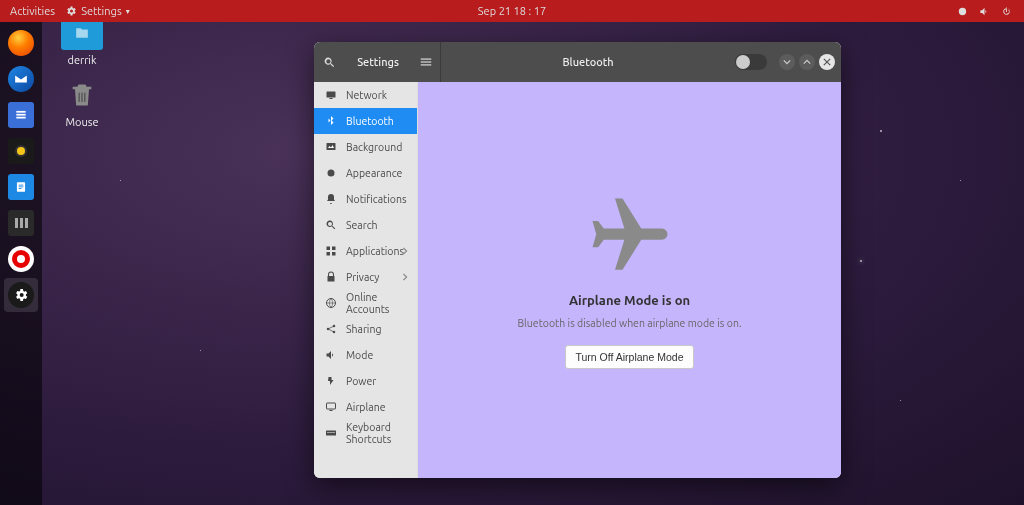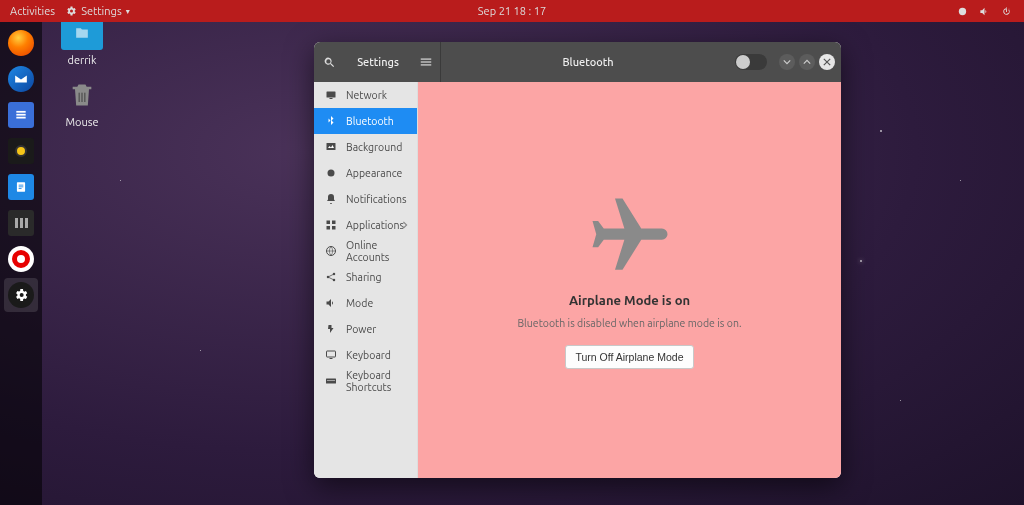--- a/index.html
+++ b/index.html
@@ -43,21 +43,21 @@
 
   .body { flex: 1; display: flex; min-height: 0; }
   .sidebar { width: 104px; border-right: 1px solid #ddd; background: #e5e5e5; overflow-y: auto; }
   .sidebar::-webkit-scrollbar { width: 6px; }
   .sidebar::-webkit-scrollbar-thumb { background: #c7c7c7; border-radius: 3px; }
   .nav-item { height: 26px; display: flex; align-items: center; padding-left: 10px; font-size: 10.5px; color: #4a4a4a; gap: 8px; cursor: default; position: relative; }
   .nav-item.selected { background: #1e8cf3; color: #fff; }
   .nav-item .nicon { width: 14px; height: 14px; display: flex; align-items: center; justify-content: center; flex-shrink: 0; }
   .nav-item .chev { position: absolute; right: 8px; }
 
-  .content { flex: 1; background: #fca5a5; display: flex; flex-direction: column; align-items: center; justify-content: center; color: #555; }
+  .content { flex: 1; background: #c4b5fd; display: flex; flex-direction: column; align-items: center; justify-content: center; color: #555; }
   .content .plane { width: 110px; height: 90px; margin-bottom: 12px; color: #8a8a8a; }
   .content h2 { font-size: 13px; font-weight: 600; color: #333; margin-bottom: 10px; }
   .content .sub { font-size: 10.5px; color: #666; margin-bottom: 16px; text-align: right; }
   .content .btn { font-size: 10.5px; padding: 5px 10px; background: #fdfdfd; border: 1px solid #c8c8c8; border-radius: 3px; color: #333; }
 
   
   .star { position: absolute; background: #fff; border-radius: 50%; opacity: 0.7; }
 </style>
 </head>
 <body>
@@ -259,34 +259,53 @@
         <span class="nicon">
             <svg viewBox="0 0 24 24" width="12" height="12" fill="#4a4a4a">
               <path d="M12 2a6 6 0 00-6 6v5l-2 3h16l-2-3V8a6 6 0 00-6-6zm0 20a2 2 0 002-2h-4a2 2 0 002 2z"></path>
             </svg>
           </span>
         <span>Notifications</span>
       </div>
       <div class="nav-item">
         <span class="nicon">
             <svg viewBox="0 0 24 24" width="12" height="12" fill="#4a4a4a">
+              <path d="M15.5 14h-.8l-.3-.3a6.5 6.5 0 10-.7.7l.3.3v.8l5 5 1.5-1.5-5-5zM10 14a4 4 0 110-8 4 4 0 010 8z"></path>
+            </svg>
+          </span>
+        <span>Search</span>
+      </div>
+      <div class="nav-item">
+        <span class="nicon">
+            <svg viewBox="0 0 24 24" width="12" height="12" fill="#4a4a4a">
               <rect x="3" y="3" width="7" height="7"></rect>
               <rect x="14" y="3" width="7" height="7"></rect>
               <rect x="3" y="14" width="7" height="7"></rect>
               <rect x="14" y="14" width="7" height="7"></rect>
             </svg>
           </span>
         <span>Applications</span>
         <span class="chev"><svg viewBox="0 0 10 10" width="8" height="8">
               <path d="M3 1l4 4-4 4" stroke="#888" stroke-width="1.5" fill="none"></path>
             </svg></span>
       </div>
       <div class="nav-item">
         <span class="nicon">
             <svg viewBox="0 0 24 24" width="12" height="12" fill="#4a4a4a">
+              <path d="M6 10V7a6 6 0 1112 0v3h1v11H5V10h1zm2 0h8V7a4 4 0 10-8 0v3z"></path>
+            </svg>
+          </span>
+        <span>Privacy</span>
+        <span class="chev"><svg viewBox="0 0 10 10" width="8" height="8">
+              <path d="M3 1l4 4-4 4" stroke="#888" stroke-width="1.5" fill="none"></path>
+            </svg></span>
+      </div>
+      <div class="nav-item">
+        <span class="nicon">
+            <svg viewBox="0 0 24 24" width="12" height="12" fill="#4a4a4a">
               <circle cx="12" cy="12" r="9" fill="none" stroke="#4a4a4a" stroke-width="2"></circle>
               <path d="M3 12h18M12 3a14 14 0 010 18M12 3a14 14 0 000 18" fill="none" stroke="#4a4a4a" stroke-width="1.2"></path>
             </svg>
           </span>
         <span>Online Accounts</span>
       </div>
       <div class="nav-item">
         <span class="nicon">
             <svg viewBox="0 0 24 24" width="12" height="12" fill="#4a4a4a">
               <circle cx="6" cy="12" r="2.5"></circle>
@@ -313,21 +332,21 @@
           </span>
         <span>Power</span>
       </div>
       <div class="nav-item">
         <span class="nicon">
             <svg viewBox="0 0 24 24" width="12" height="12" fill="#4a4a4a">
               <rect x="3" y="4" width="18" height="12" rx="1" fill="none" stroke="#4a4a4a" stroke-width="2"></rect>
               <rect x="9" y="18" width="6" height="2"></rect>
             </svg>
           </span>
-        <span>Keyboard</span>
+        <span>Airplane</span>
       </div>
       <div class="nav-item">
         <span class="nicon">
             <svg viewBox="0 0 24 24" width="12" height="12" fill="#4a4a4a">
               <rect x="2" y="7" width="20" height="10" rx="1"></rect>
               <rect x="5" y="10" width="2" height="2" fill="#fff"></rect>
               <rect x="9" y="10" width="2" height="2" fill="#fff"></rect>
               <rect x="13" y="10" width="2" height="2" fill="#fff"></rect>
               <rect x="17" y="10" width="2" height="2" fill="#fff"></rect>
             </svg>

